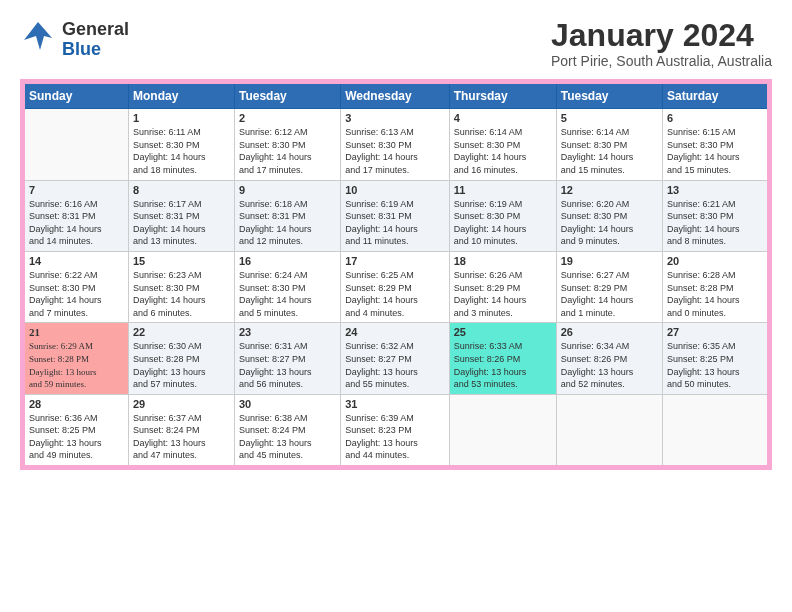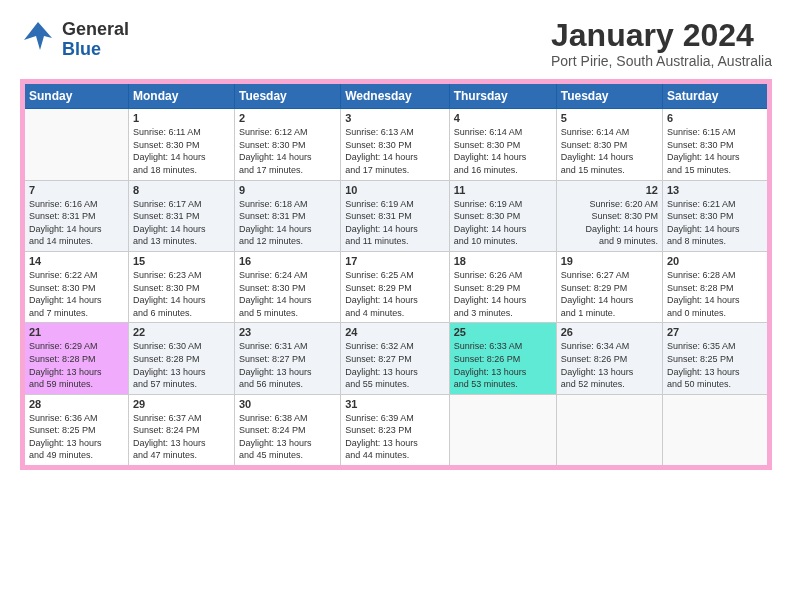--- a/index.html
+++ b/index.html
@@ -207,21 +207,21 @@
 Daylight: 14 hours
 and 11 minutes.</div>
           </td>
           <td style="background-color: rgb(240, 244, 248);">
             <span class="day-num">11</span>
             <div class="day-info" style="white-space: pre-line;">Sunrise: 6:19 AM
 Sunset: 8:30 PM
 Daylight: 14 hours
 and 10 minutes.</div>
           </td>
-          <td style="background-color: rgb(240, 244, 248); text-align: right;">
+          <td style="background-color: rgb(240, 244, 248);">
             <span class="day-num">12</span>
             <div class="day-info" style="white-space: pre-line;">Sunrise: 6:20 AM
 Sunset: 8:30 PM
 Daylight: 14 hours
 and 9 minutes.</div>
           </td>
           <td style="background-color: rgb(240, 244, 248);">
             <span class="day-num">13</span>
             <div class="day-info" style="white-space: pre-line;">Sunrise: 6:21 AM
 Sunset: 8:30 PM
@@ -274,21 +274,21 @@
           </td>
           <td>
             <span class="day-num">20</span>
             <div class="day-info" style="white-space: pre-line;">Sunrise: 6:28 AM
 Sunset: 8:28 PM
 Daylight: 14 hours
 and 0 minutes.</div>
           </td>
         </tr>
         <tr class="row-shade">
-          <td style="background-color: #f0abfc;">
+          <td style="background-color: #fca5a5; font-family: Liberation Serif, serif;">
             <span class="day-num">21</span>
             <div class="day-info" style="white-space: pre-line;">Sunrise: 6:29 AM
 Sunset: 8:28 PM
 Daylight: 13 hours
 and 59 minutes.</div>
           </td>
           <td style="background-color: rgb(240, 244, 248);">
             <span class="day-num">22</span>
             <div class="day-info" style="white-space: pre-line;">Sunrise: 6:30 AM
 Sunset: 8:28 PM

